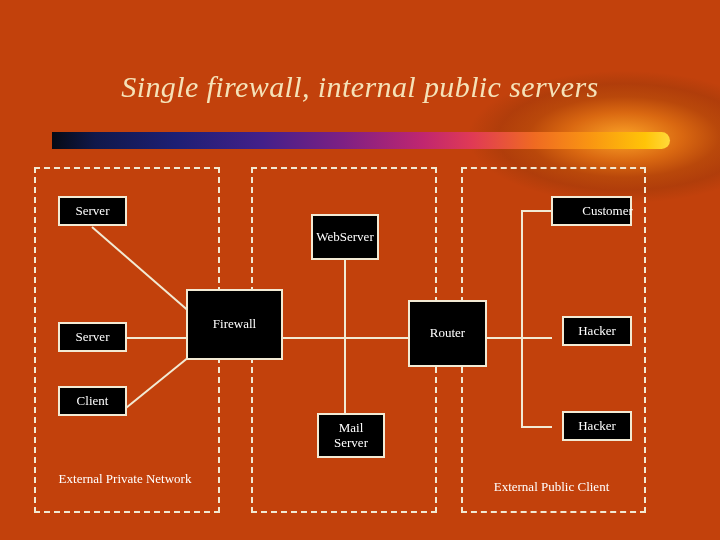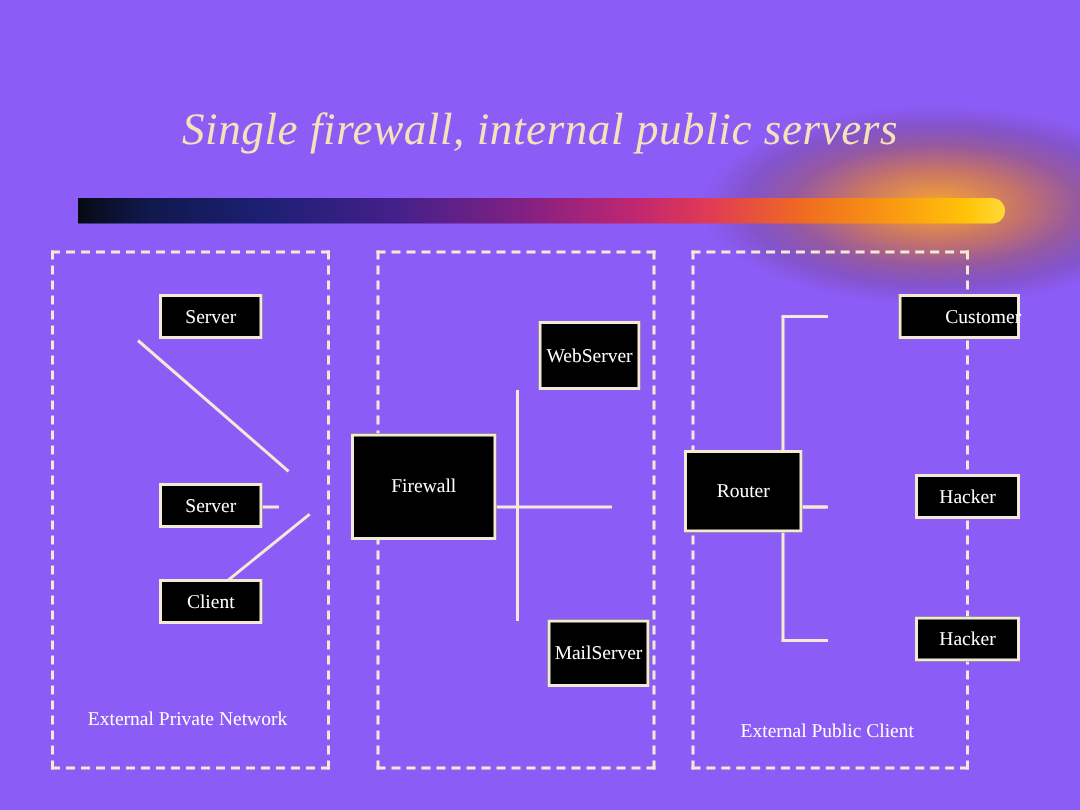--- a/index.html
+++ b/index.html
@@ -4,21 +4,21 @@
 <style>
   html, body {
     margin: 0;
     padding: 0;
     background: #000000;
   }
   #slide {
     position: relative;
     width: 720px;
     height: 540px;
-    background: #8b5cf6;
+    background: #c2410c;
     overflow: hidden;
     font-family: "Liberation Serif", "DejaVu Serif", serif;
   }
 
   
   #title {
     position: absolute;
     left: 0;
     top: 70px;
     width: 720px;
@@ -97,21 +97,20 @@
     border: 2px solid #f2ead4;
     background: #000000;
     color: #ffffff;
     font-size: 13px;
     line-height: 1.12;
     display: flex;
     align-items: center;
     justify-content: center;
     text-align: center;
     z-index: 6;
-    margin-left: 48px;
   }
 
   
   .line {
     position: absolute;
     background: #f2ead4;
     z-index: 4;
   }
   .line-h { height: 2px; }
   .line-v { width: 2px; }
@@ -170,26 +169,26 @@
 
   <div class="node" style="left:58px; top:386px; width:69px; height:30px;">Client</div>
 
   <div class="node" style="left:186px; top:289px; width:97px; height:71px;">Firewall</div>
 
   <div class="node" style="left:311px; top:214px; width:68px; height:46px; flex-direction:row;">
     <span>Web</span>
     <span>Server</span>
   </div>
 
-  <div class="node" style="left:317px; top:413px; width:68px; height:45px; flex-direction:row;">
+  <div class="node" style="left:317px; top:413px; width:68px; height:45px; flex-direction:column;">
     <span>Mail</span>
     <span>Server</span>
   </div>
 
-  <div class="node" style="left:408px; top:300px; width:79px; height:55px;">Router</div>
+  <div class="node" style="left:408px; top:300px; width:79px; height:67px;">Router</div>
 
   <div class="node" style="left:551px; top:196px; width:81px; height:30px;padding-left:32px;">Customer</div>
 
   <div class="node" style="left:562px; top:316px; width:70px; height:30px;">Hacker</div>
 
   <div class="node" style="left:562px; top:411px; width:70px; height:30px;">Hacker</div>
 
 </div>
 
 </body></html>

